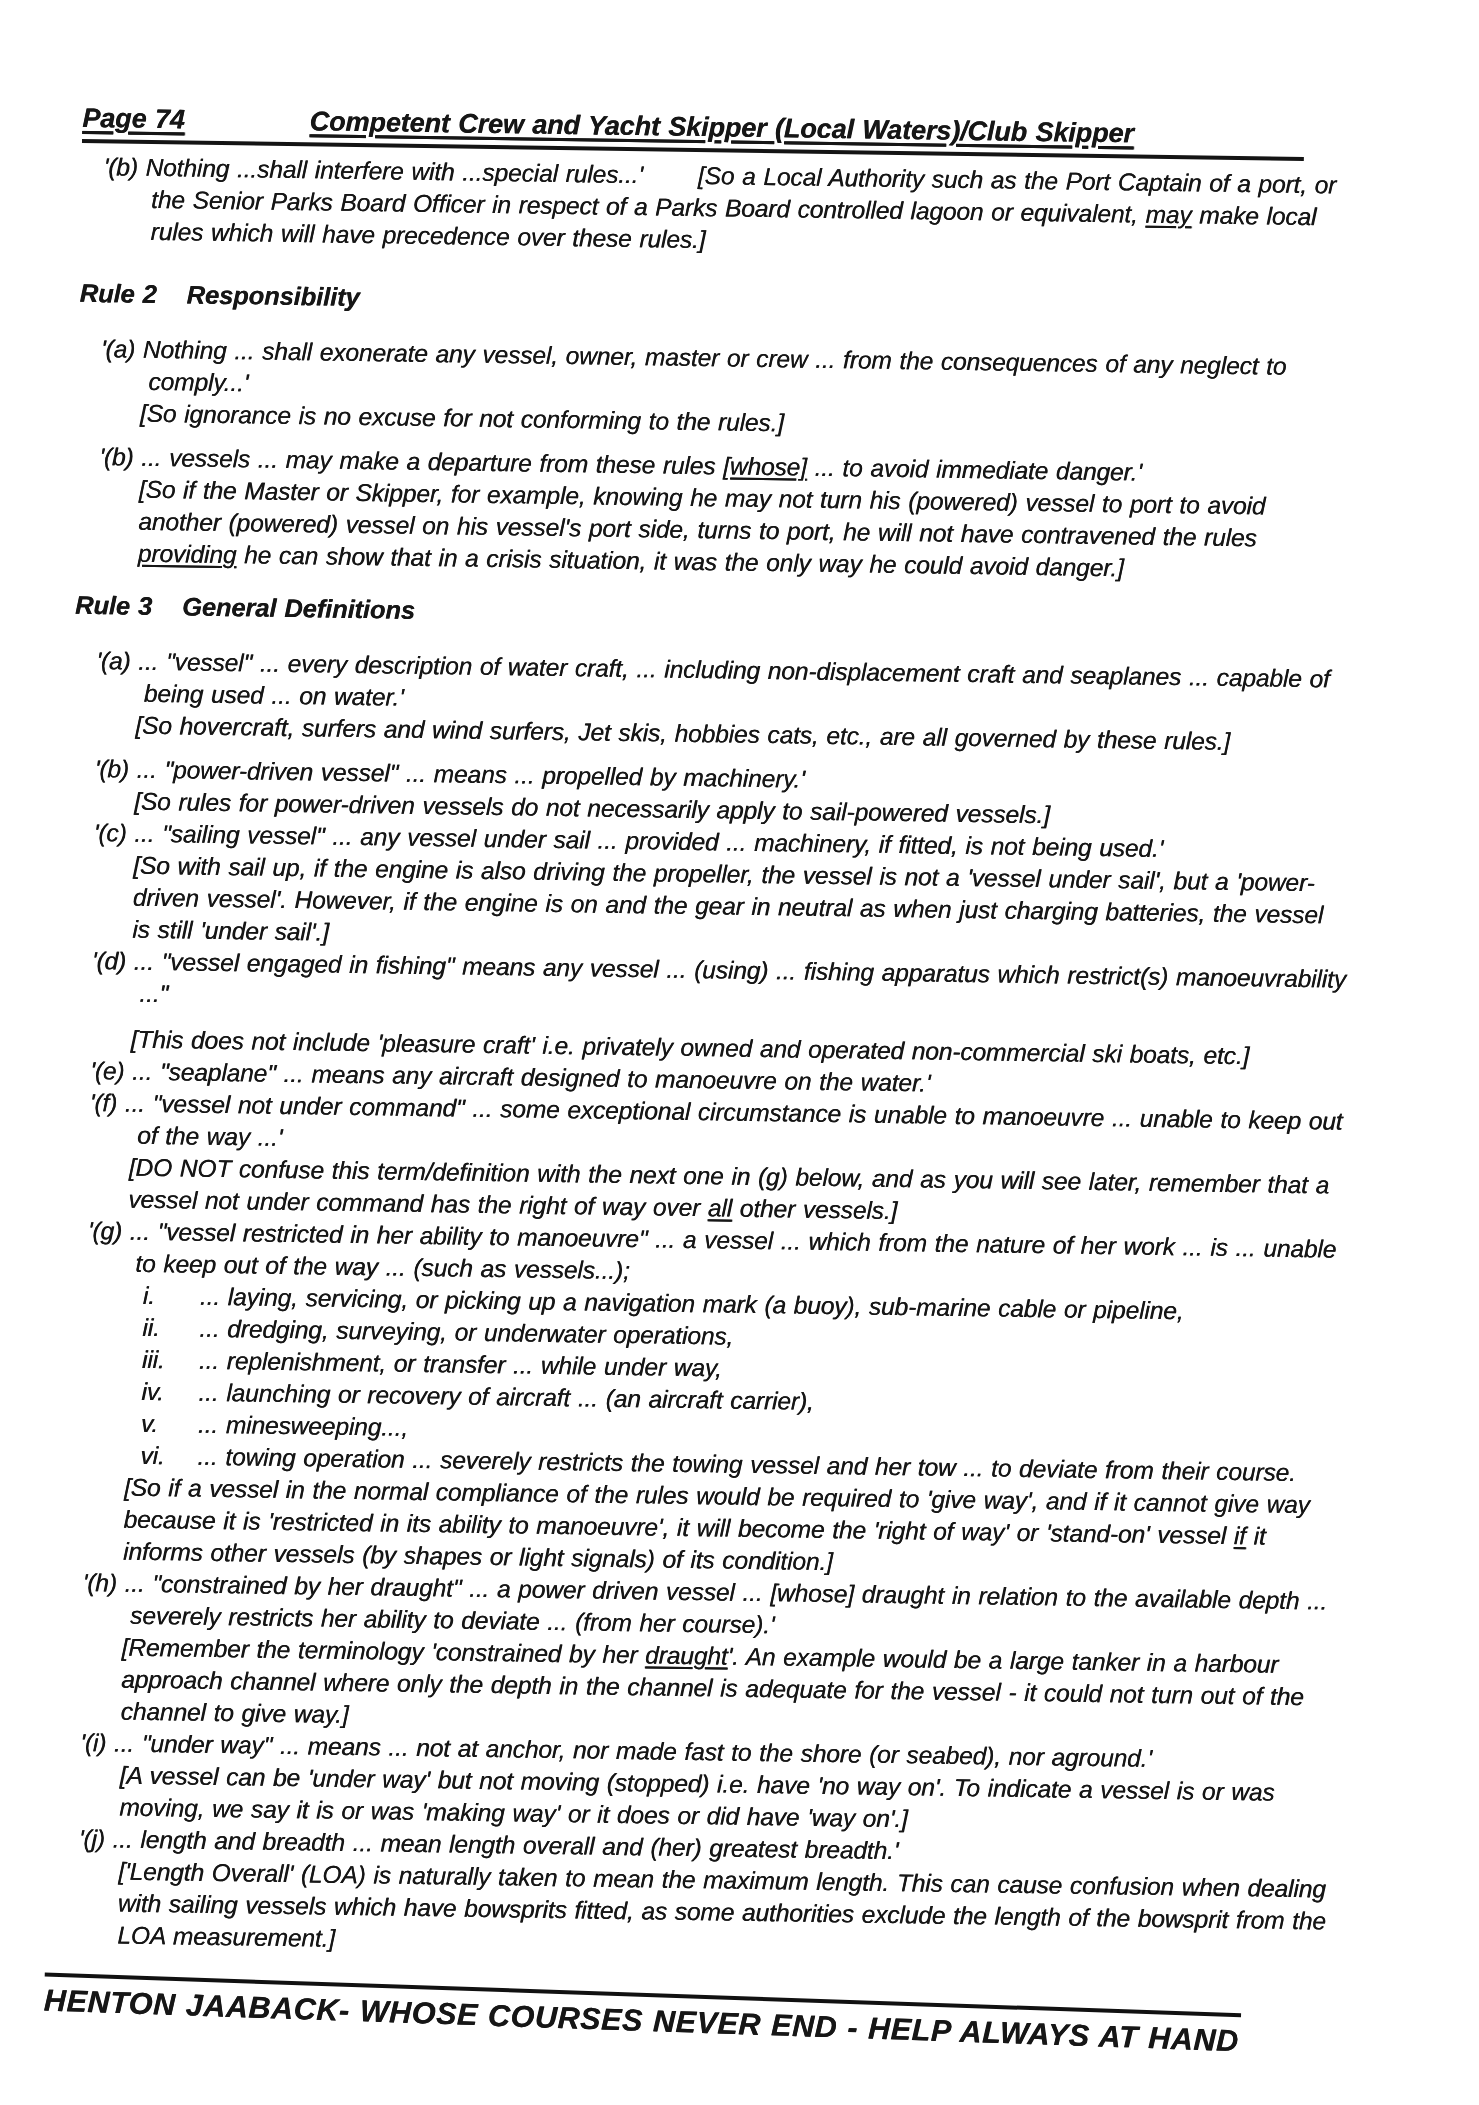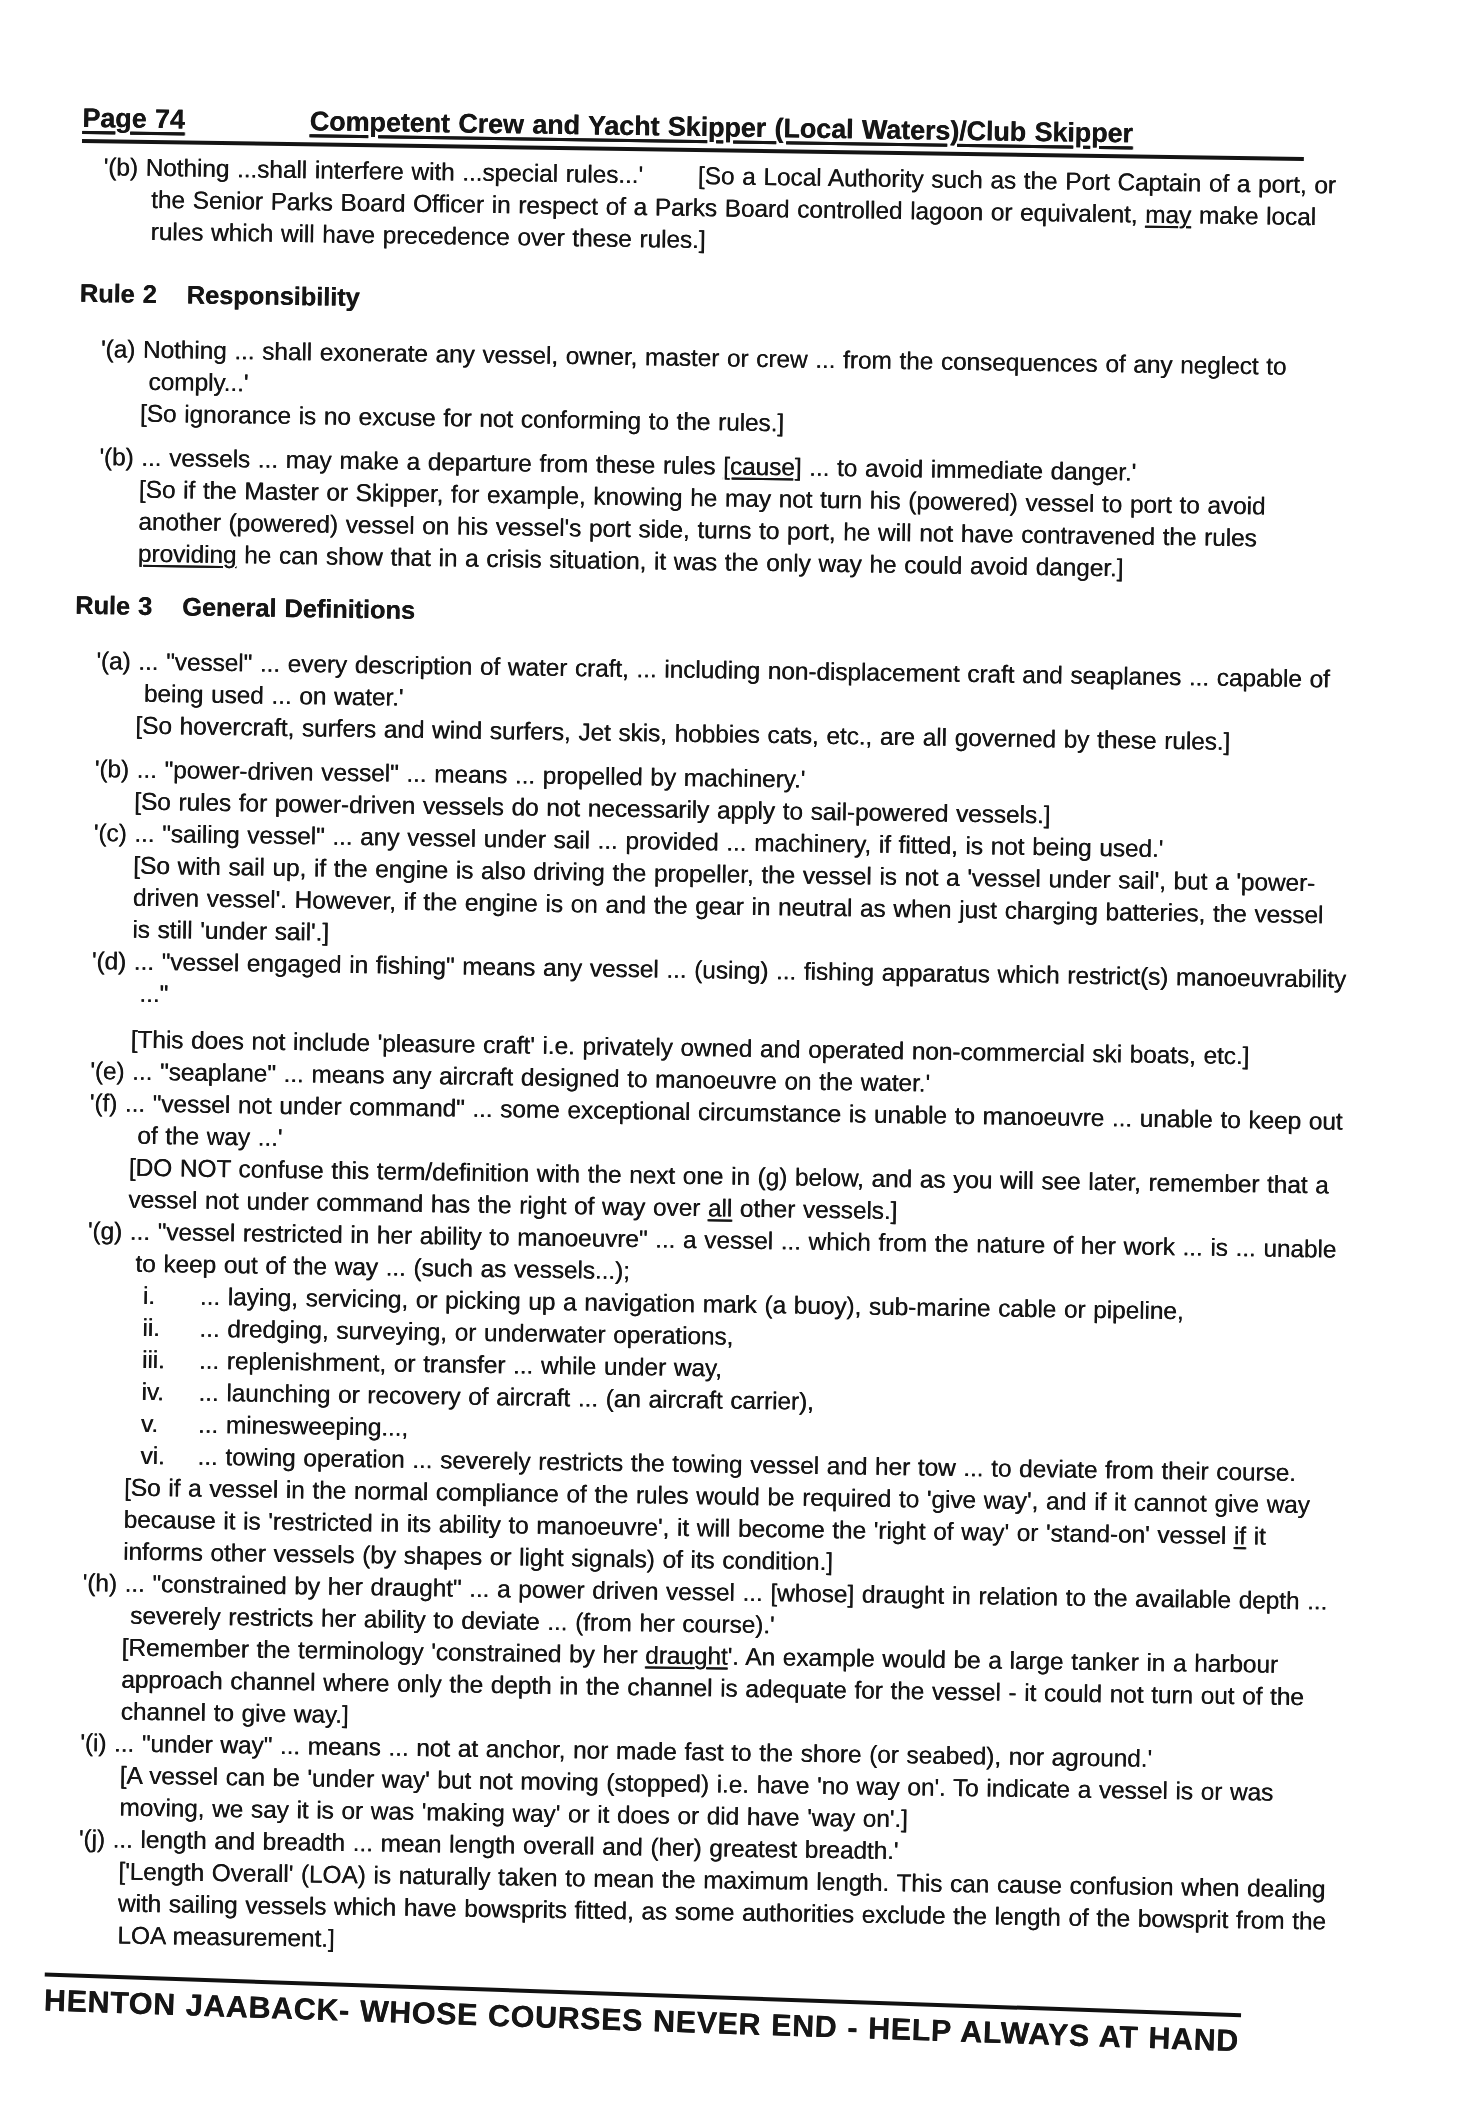--- a/index.html
+++ b/index.html
@@ -1,20 +1,20 @@
 <!DOCTYPE html>
 <html><head>
 <meta charset="utf-8">
 <style>
   html,body{margin:0;padding:0;}
   body{
     width:1479px;height:2105px;overflow:hidden;background:#ffffff;
     font-family:"Liberation Sans", sans-serif;color:#161616;
   }
-  .sheet{position:relative;width:1479px;height:2105px;background:#fff;}
+  .sheet{position:relative;width:1479px;height:2105px;background:#fff;font-style:italic;}
   .content{
     position:absolute;left:0;top:0;width:1479px;box-sizing:border-box;
     padding:100px 120px 0 82px;
     font-size:24.5px;line-height:32px;letter-spacing:-0.1px;word-spacing:1px;
     transform:rotate(0.85deg);transform-origin:90px 140px;
     text-shadow:0.35px 0 0 currentColor;
   }
   .hdr{
     display:flex;align-items:baseline;
     border-bottom:4px solid #141414;padding-bottom:3px;margin-right:55px;
@@ -56,21 +56,21 @@
 
     <p class="lead mt-intro"><span>'(b)  Nothing ...shall  interfere with ...special rules...'</span><span style="margin-left: 55px;">[So a Local Authority such as the Port Captain of</span><span> a port, or the Senior Parks Board Officer in respect of a Parks Board controlled lagoon or equivalent, </span><span class="u">may</span><span> make local rules which will have precedence over these rules.]</span></p>
 
     <p class="rule-h mt-r2">
       <span>Rule 2</span><span class="rule-name">Responsibility</span>
     </p>
 
     <p class="lead mt-r2a">'(a)  Nothing ... shall exonerate any vessel, owner, master or crew ... from the consequences of any neglect to comply...'</p>
     <p class="cmt">[So ignorance is no excuse for not conforming to the rules.]</p>
 
-    <p class="lead mt-item"><span>'(b)  ... vessels ... may make a departure from these rules </span><span class="u">[cause]</span><span> ... to avoid immediate danger.'</span></p>
+    <p class="lead mt-item"><span>'(b)  ... vessels ... may make a departure from these rules </span><span class="u">[whose]</span><span> ... to avoid immediate danger.'</span></p>
     <p class="cmt"><span>[So if the Master or Skipper, for example, knowing he may not turn his (powered) vessel to port to avoid another (powered) vessel on his vessel's port side, turns to port, he will not have contravened the rules </span><span class="u">providing</span><span> he can show that in a crisis situation, it was the only way he could avoid danger.]</span></p>
 
     <p class="rule-h mt-r3">
       <span>Rule 3</span><span class="rule-name">General Definitions</span>
     </p>
 
     <p class="lead mt-r2a">'(a) ... "vessel" ... every description of water craft, ... including non-displacement craft and seaplanes ... capable of being used ... on water.'</p>
     <p class="cmt">[So hovercraft, surfers and wind surfers, Jet skis, hobbies cats, etc., are all governed by these rules.]</p>
 
     <p class="lead mt-item">'(b) ... "power-driven  vessel" ... means ... propelled by machinery.'</p>

